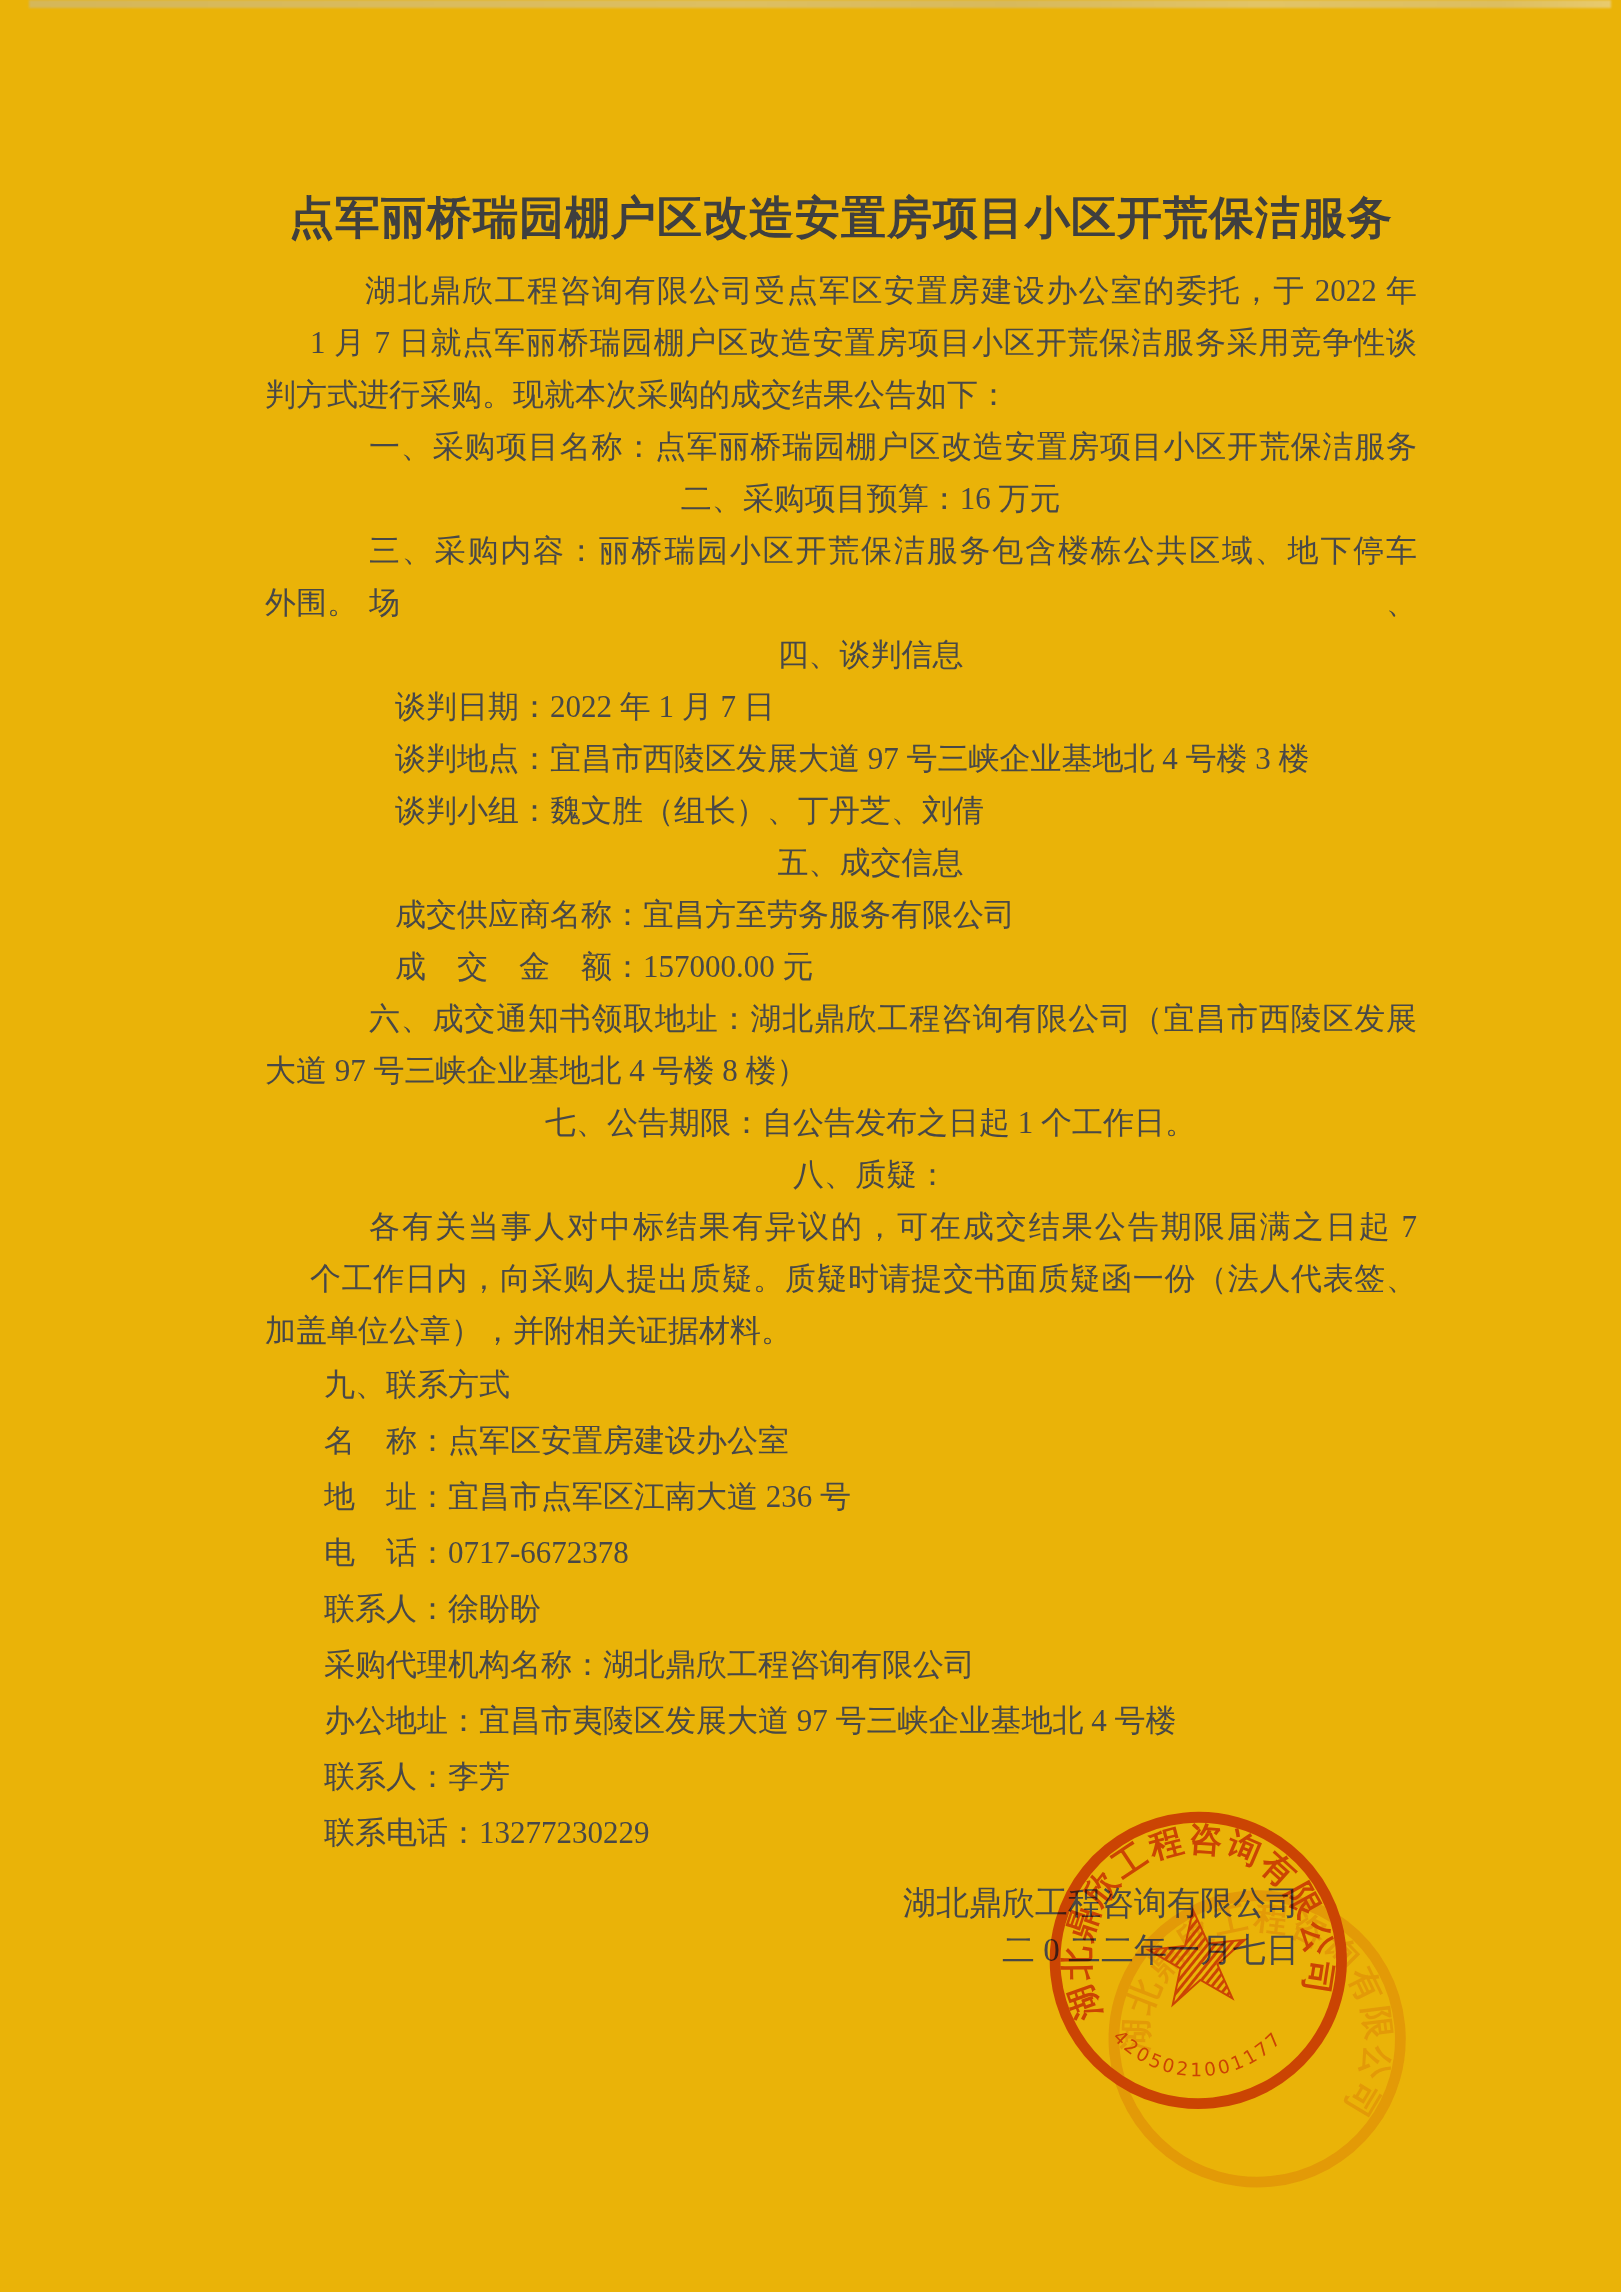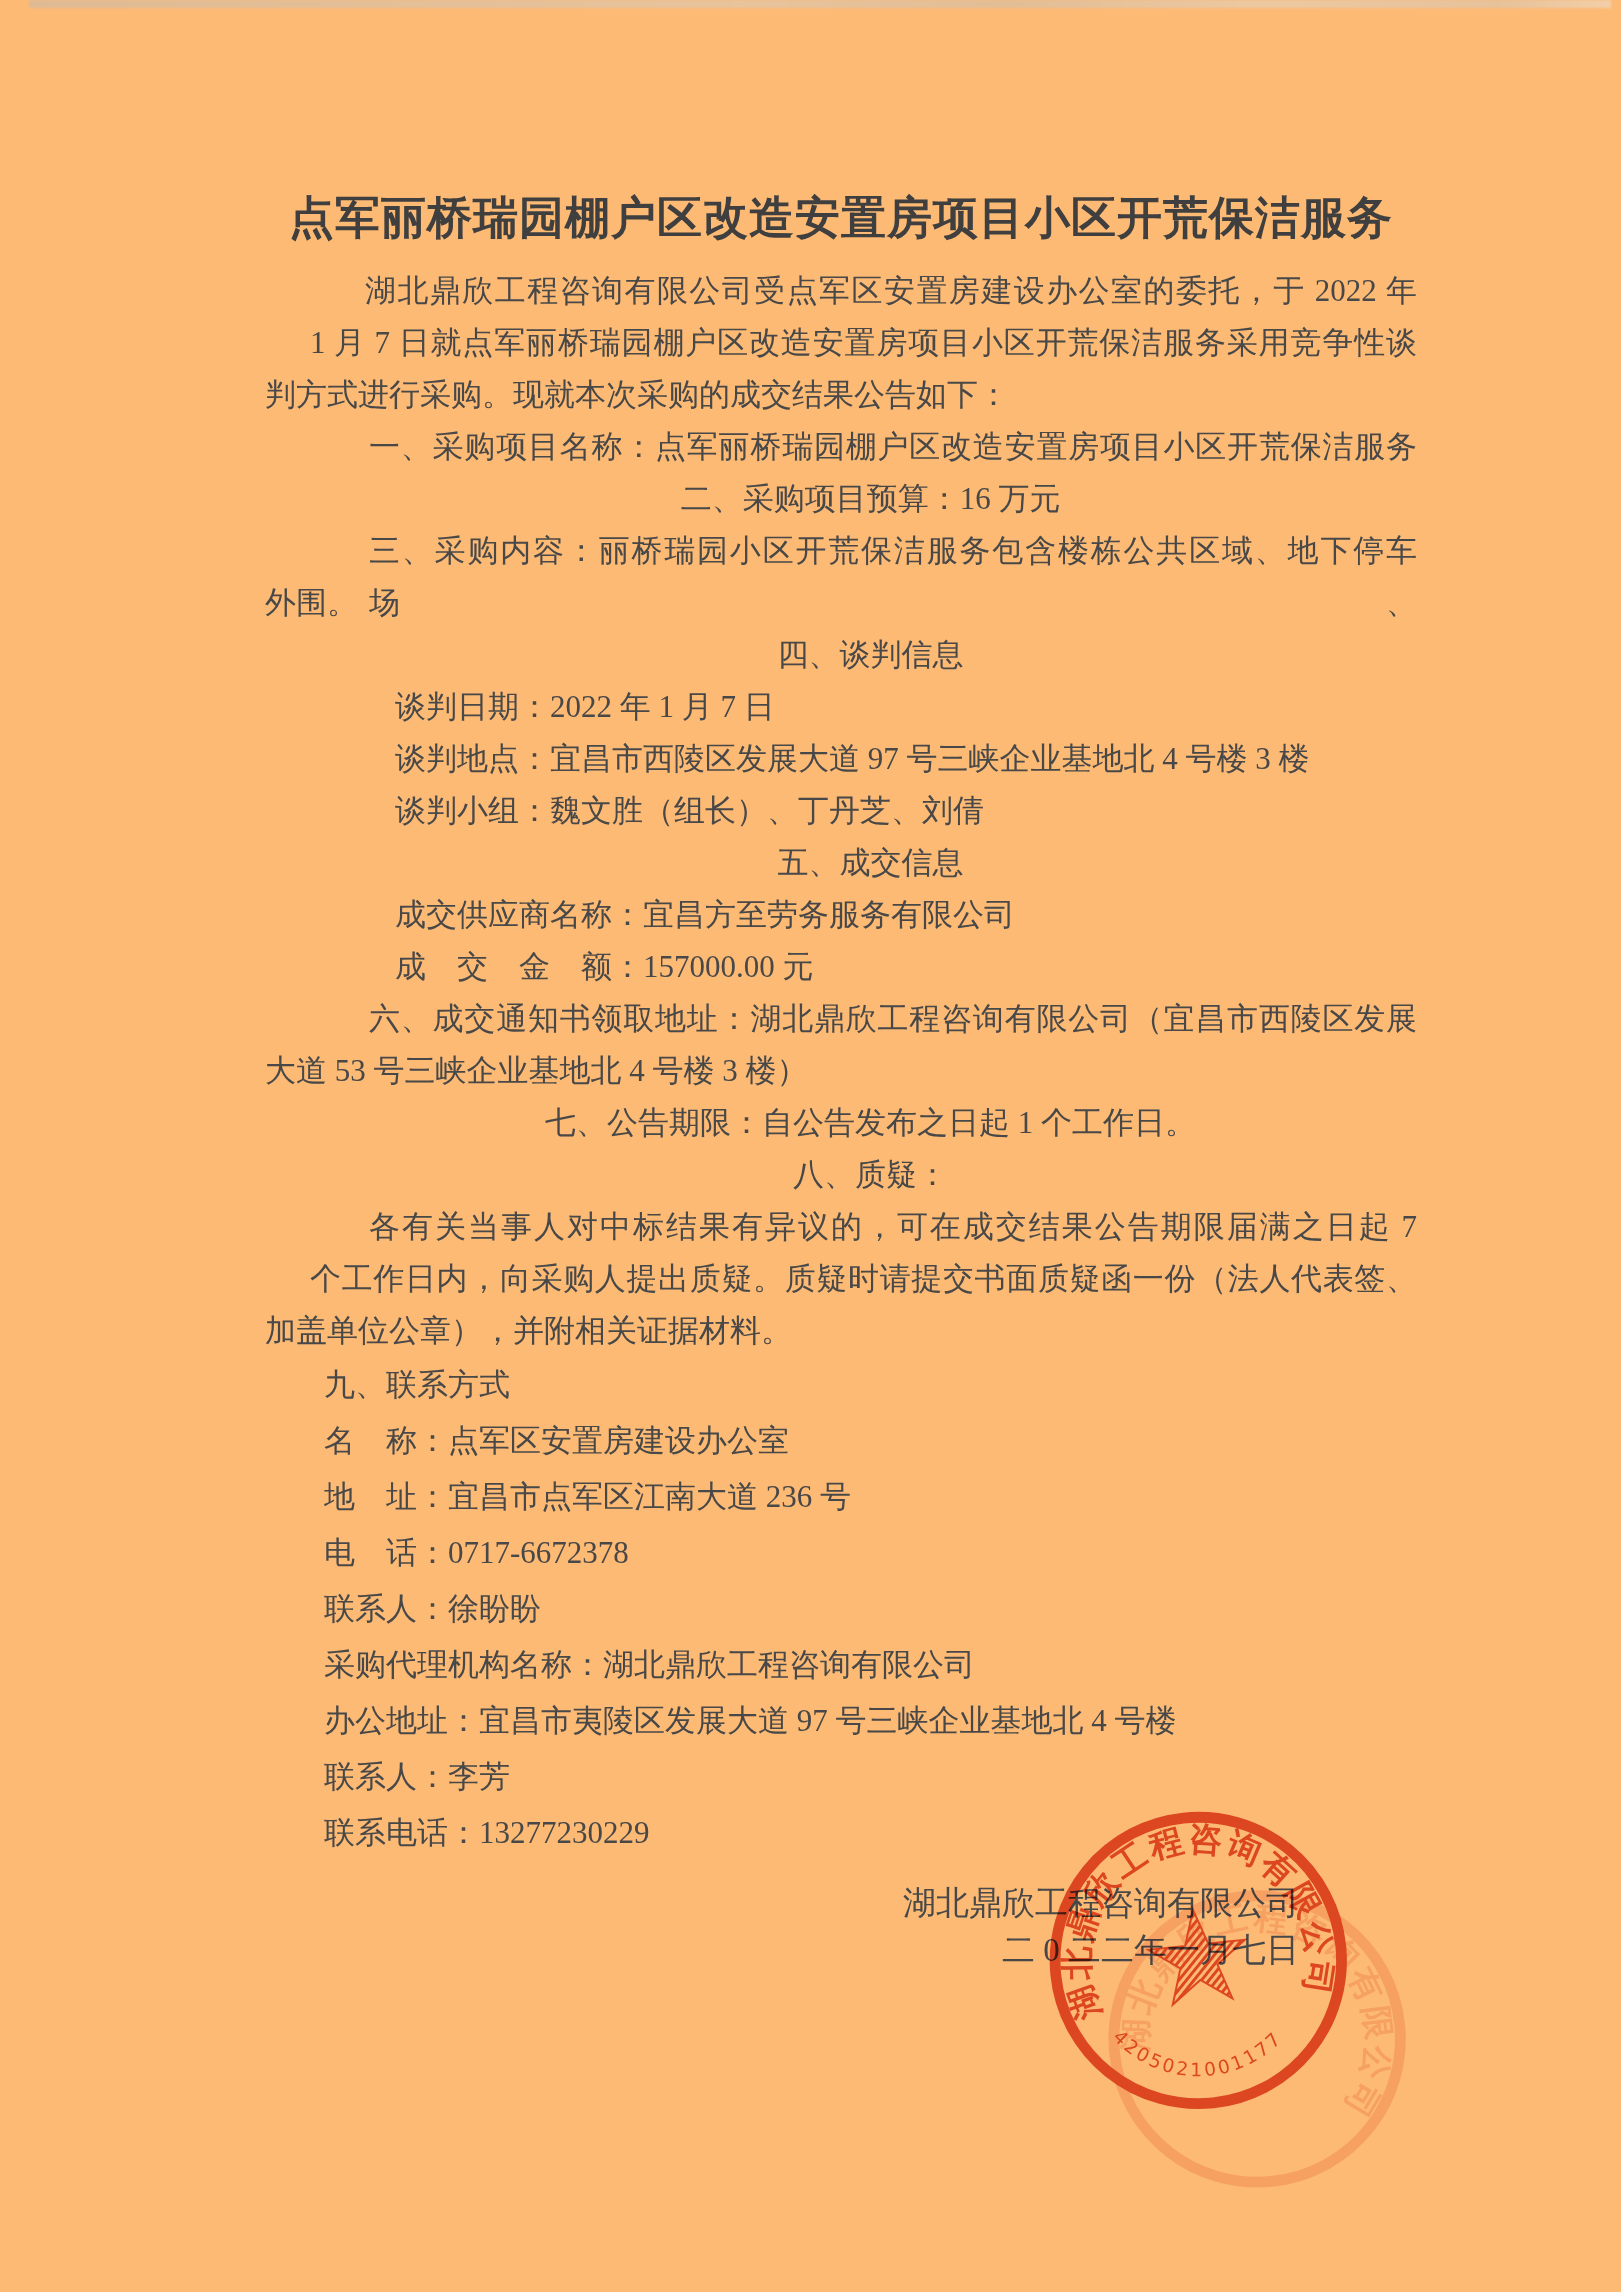--- a/index.html
+++ b/index.html
@@ -1,18 +1,18 @@
 <!DOCTYPE html>
 <html><head>
 <meta charset="utf-8">
 <style>
   html,body { margin:0; padding:0; background:#ffffff; }
   .page {
     position:relative; width:1621px; height:2293px;
-    background:#fdba74; overflow:hidden;
+    background:#eab308; overflow:hidden;
     font-family:"Liberation Serif","DejaVu Serif",serif;
     color:#484848;
   }
   .scan-band {
     position:absolute; top:0; left:29px; right:9.8px; height:7.8px;
     background:linear-gradient(90deg,#bcbcbc 0%,#cfcfcf 45%,#c2c2c2 62%,#dadada 78%,#cccccc 93%,#e8e8e8 100%);
     opacity:.45; filter:blur(1px);
   }
   .content { position:absolute; left:265px; top:188px; width:1152px; }
   .title-line {
@@ -68,21 +68,21 @@
         <div class="line item fill">三、采购内容：丽桥瑞园小区开荒保洁服务包含楼栋公共区域、地下停车场、</div>
         <div class="line flush">外围。</div>
         <div class="line item">四、谈判信息</div>
         <div class="line sub">谈判日期：2022 年 1 月 7 日</div>
         <div class="line sub">谈判地点：宜昌市西陵区发展大道 97 号三峡企业基地北 4 号楼 3 楼</div>
         <div class="line sub">谈判小组：魏文胜（组长）、丁丹芝、刘倩</div>
         <div class="line item">五、成交信息</div>
         <div class="line sub">成交供应商名称：宜昌方至劳务服务有限公司</div>
         <div class="line sub">成　交　金　额：157000.00 元</div>
         <div class="line item fill">六、成交通知书领取地址：湖北鼎欣工程咨询有限公司（宜昌市西陵区发展</div>
-        <div class="line flush">大道 53 号三峡企业基地北 4 号楼 3 楼）</div>
+        <div class="line flush">大道 97 号三峡企业基地北 4 号楼 8 楼）</div>
         <div class="line item">七、公告期限：自公告发布之日起 1 个工作日。</div>
         <div class="line item">八、质疑：</div>
         <div class="line item fill">各有关当事人对中标结果有异议的，可在成交结果公告期限届满之日起 7</div>
         <div class="line flush fill">个工作日内，向采购人提出质疑。质疑时请提交书面质疑函一份（法人代表签、</div>
         <div class="line flush">加盖单位公章），并附相关证据材料。</div>
         <div class="line contact">九、联系方式</div>
         <div class="line contact">名　称：点军区安置房建设办公室</div>
         <div class="line contact">地　址：宜昌市点军区江南大道 236 号</div>
         <div class="line contact">电　话：0717-6672378</div>
         <div class="line contact">联系人：徐盼盼</div>

